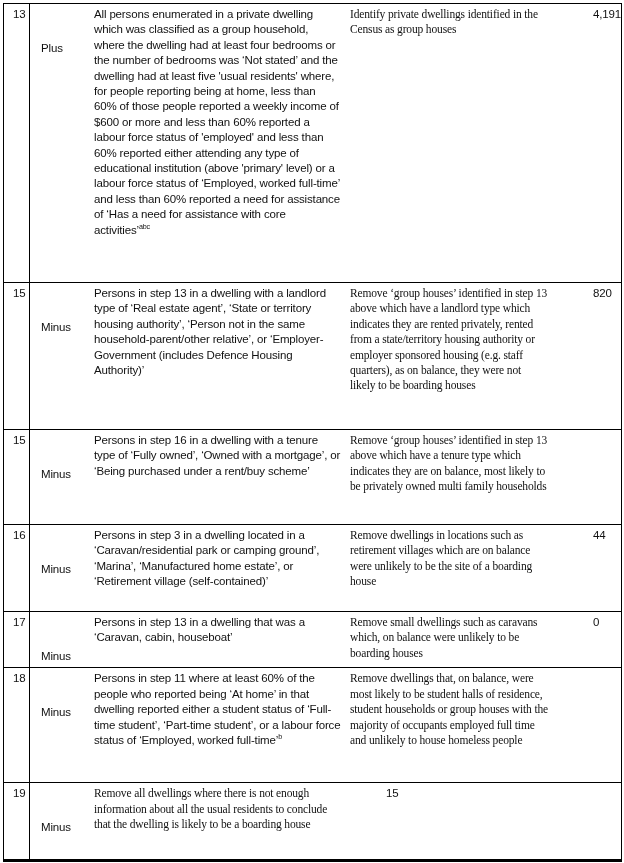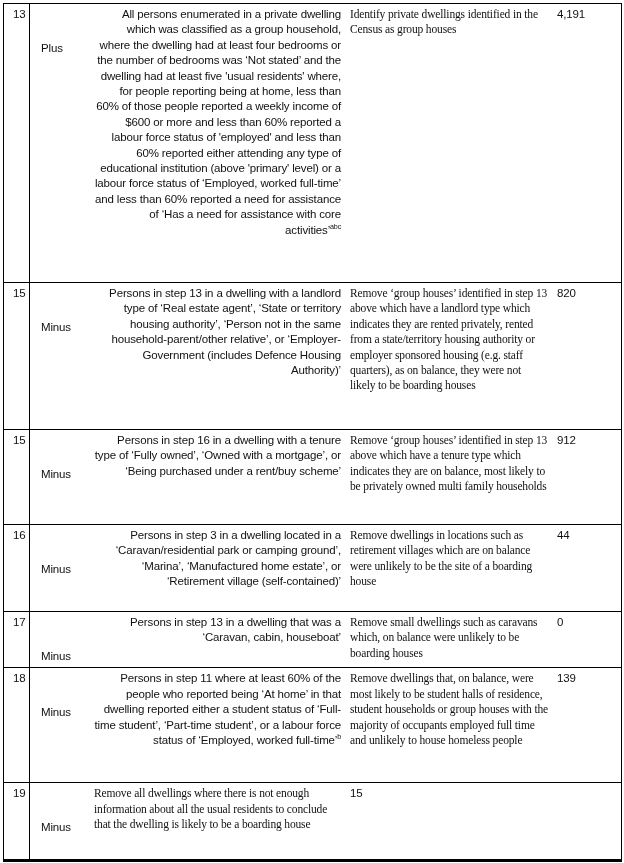--- a/index.html
+++ b/index.html
@@ -49,23 +49,23 @@
     padding-top: 3px;
     padding-bottom: 3px;
     box-sizing: border-box;
     overflow: hidden;
   }
   .c-step {
     border-right: 1px solid #000000;
     padding-left: 9px;
   }
   .c-op   { padding-left: 11px; margin-top: 34px; }
-  .c-desc { padding-left: 0px; padding-right: 9px; text-align: right; }
+  .c-desc { padding-left: 0px; padding-right: 9px; }
   .c-purpose { padding-left: 0px; padding-right: 9px; font-family: Liberation Serif, serif; }
-  .c-count { padding-left: 0px; padding-right: 4px; }
+  .c-count { padding-left: 0px; padding-right: 4px; margin-left: 36px; }
 
   sup.fnote {
     font-size: 0.62em;
     line-height: 0;
     vertical-align: super;
     letter-spacing: -0.2px;
   }
 </style>
 </head>
 <body>
@@ -87,21 +87,20 @@
       <div class="cell c-desc"><span>Persons in step 13 in a dwelling with a landlord type of ‘Real estate agent’, ‘State or territory housing authority’, ‘Person not in the same household-parent/other relative’, or ‘Employer-Government (includes Defence Housing Authority)’</span><sup class="fnote"></sup></div>
       <div class="cell c-purpose">Remove ‘group houses’ identified in step 13 above which have a landlord type which indicates they are rented privately, rented from a state/territory housing authority or employer sponsored housing (e.g. staff quarters), as on balance, they were not likely to be boarding houses</div>
       <div class="cell c-count">820</div>
     </div>
 
     <div class="t-row">
       <div class="cell c-step">15</div>
       <div class="cell c-op">Minus</div>
       <div class="cell c-desc"><span>Persons in step 16 in a dwelling with a tenure type of ‘Fully owned’, ‘Owned with a mortgage’, or ‘Being purchased under a rent/buy scheme’</span><sup class="fnote"></sup></div>
       <div class="cell c-purpose">Remove ‘group houses’ identified in step 13 above which have a tenure type which indicates they are on balance, most likely to be privately owned multi family households</div>
-      <div class="cell c-count">912</div>
     </div>
 
     <div class="t-row">
       <div class="cell c-step">16</div>
       <div class="cell c-op">Minus</div>
       <div class="cell c-desc"><span>Persons in step 3 in a dwelling located in a ‘Caravan/residential park or camping ground’, ‘Marina’, ‘Manufactured home estate’, or ‘Retirement village (self-contained)’</span><sup class="fnote"></sup></div>
       <div class="cell c-purpose">Remove dwellings in locations such as retirement villages which are on balance were unlikely to be the site of a boarding house</div>
       <div class="cell c-count">44</div>
     </div>
 
@@ -111,21 +110,20 @@
       <div class="cell c-desc"><span>Persons in step 13 in a dwelling that was a ‘Caravan, cabin, houseboat’</span><sup class="fnote"></sup></div>
       <div class="cell c-purpose">Remove small dwellings such as caravans which, on balance were unlikely to be boarding houses</div>
       <div class="cell c-count">0</div>
     </div>
 
     <div class="t-row">
       <div class="cell c-step">18</div>
       <div class="cell c-op">Minus</div>
       <div class="cell c-desc"><span>Persons in step 11 where at least 60% of the people who reported being ‘At home’ in that dwelling reported either a student status of ‘Full-time student’, ‘Part-time student’, or a labour force status of ‘Employed, worked full-time’</span><sup class="fnote">b</sup></div>
       <div class="cell c-purpose">Remove dwellings that, on balance, were most likely to be student halls of residence, student households or group houses with the majority of occupants employed full time and unlikely to house homeless people</div>
-      <div class="cell c-count">139</div>
     </div>
 
     <div class="t-row">
       <div class="cell c-step">19</div>
       <div class="cell c-op">Minus</div>
       <div class="cell c-purpose">Remove all dwellings where there is not enough information about all the usual residents to conclude that the dwelling is likely to be a boarding house</div>
       <div class="cell c-count">15</div>
     </div>
 
   </div>

